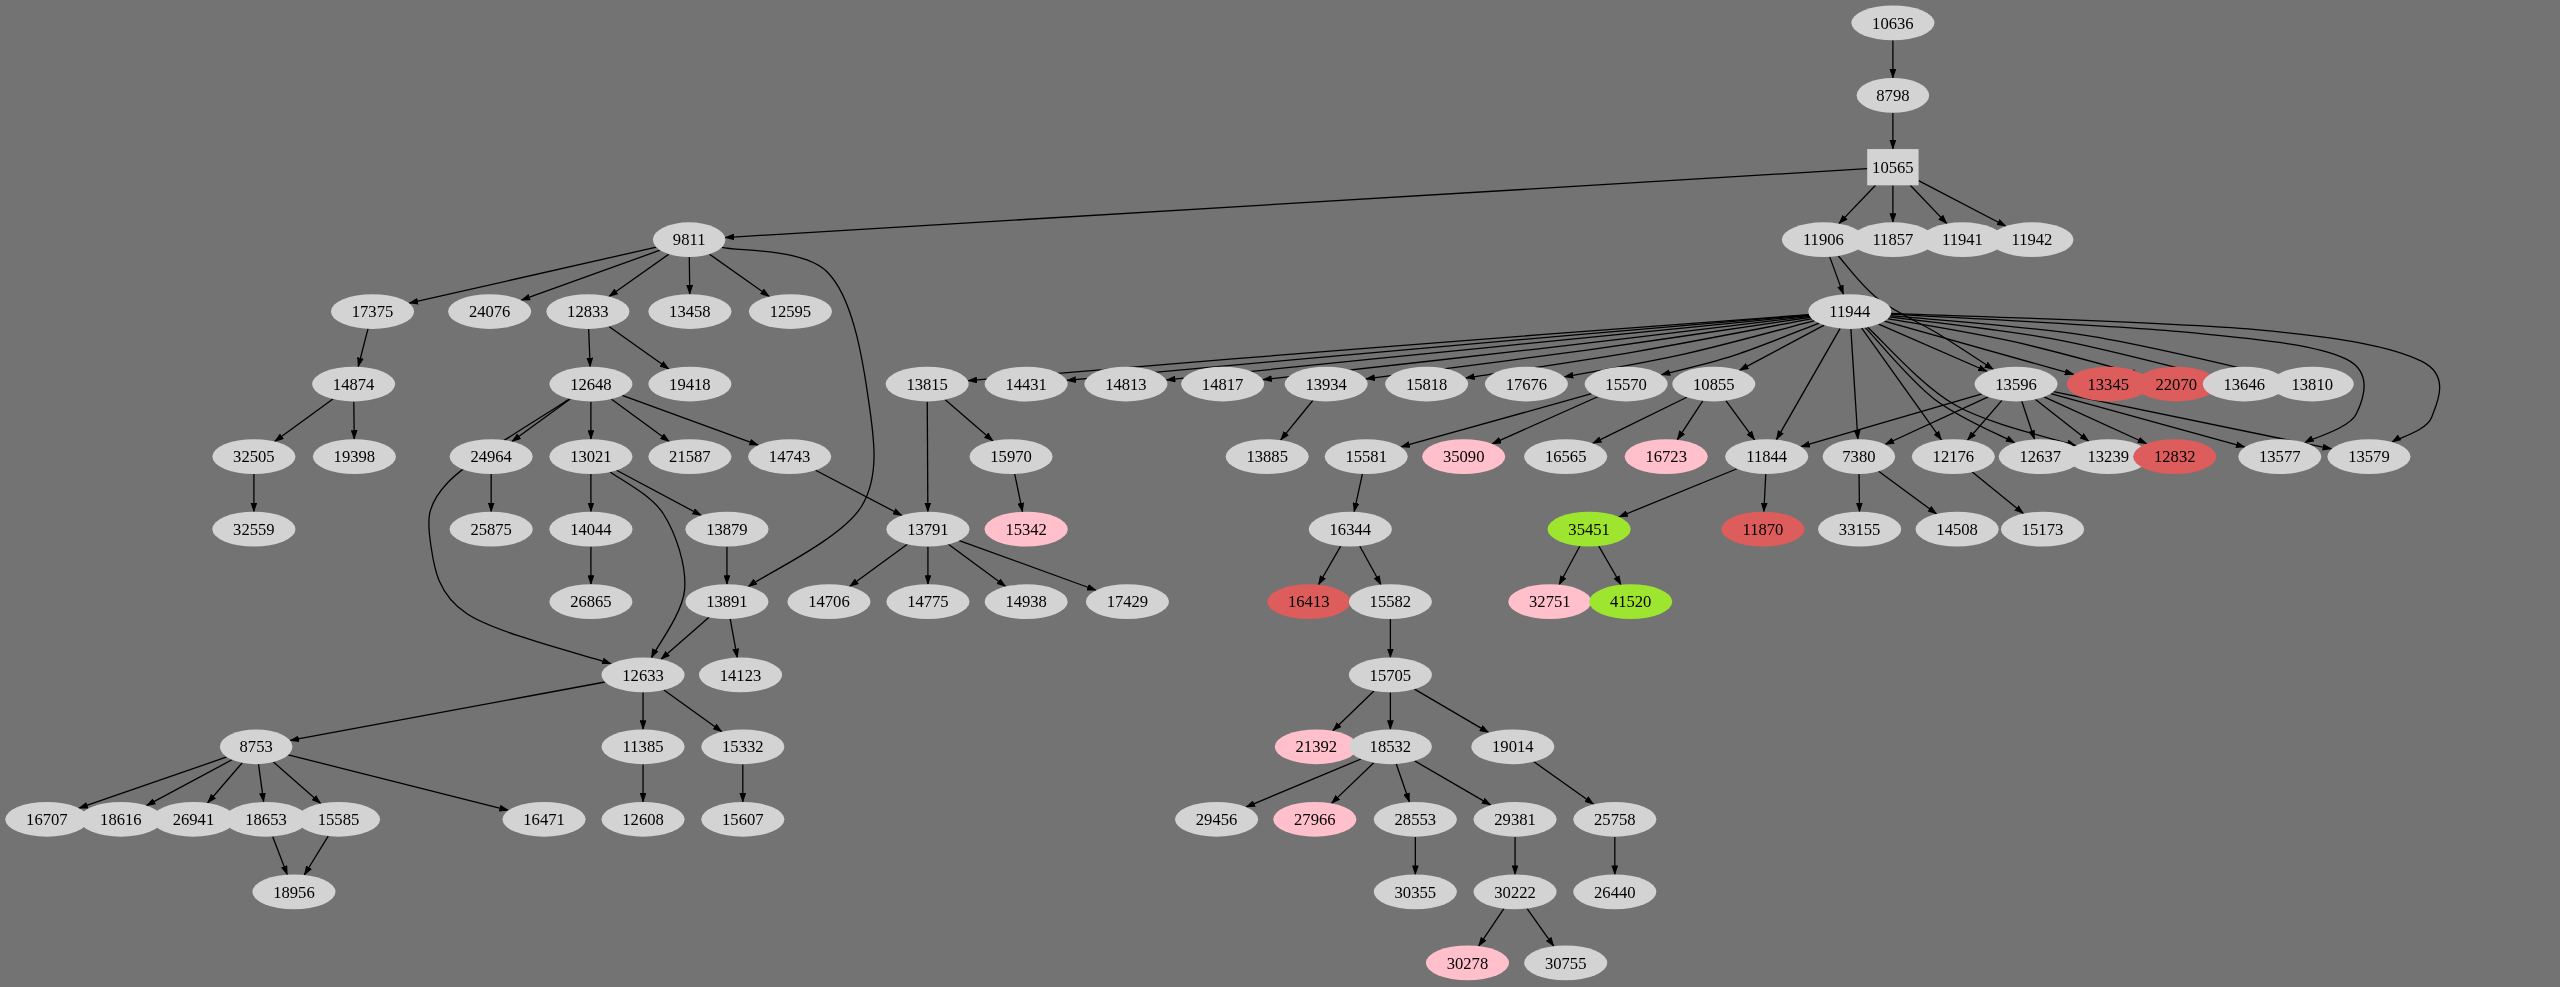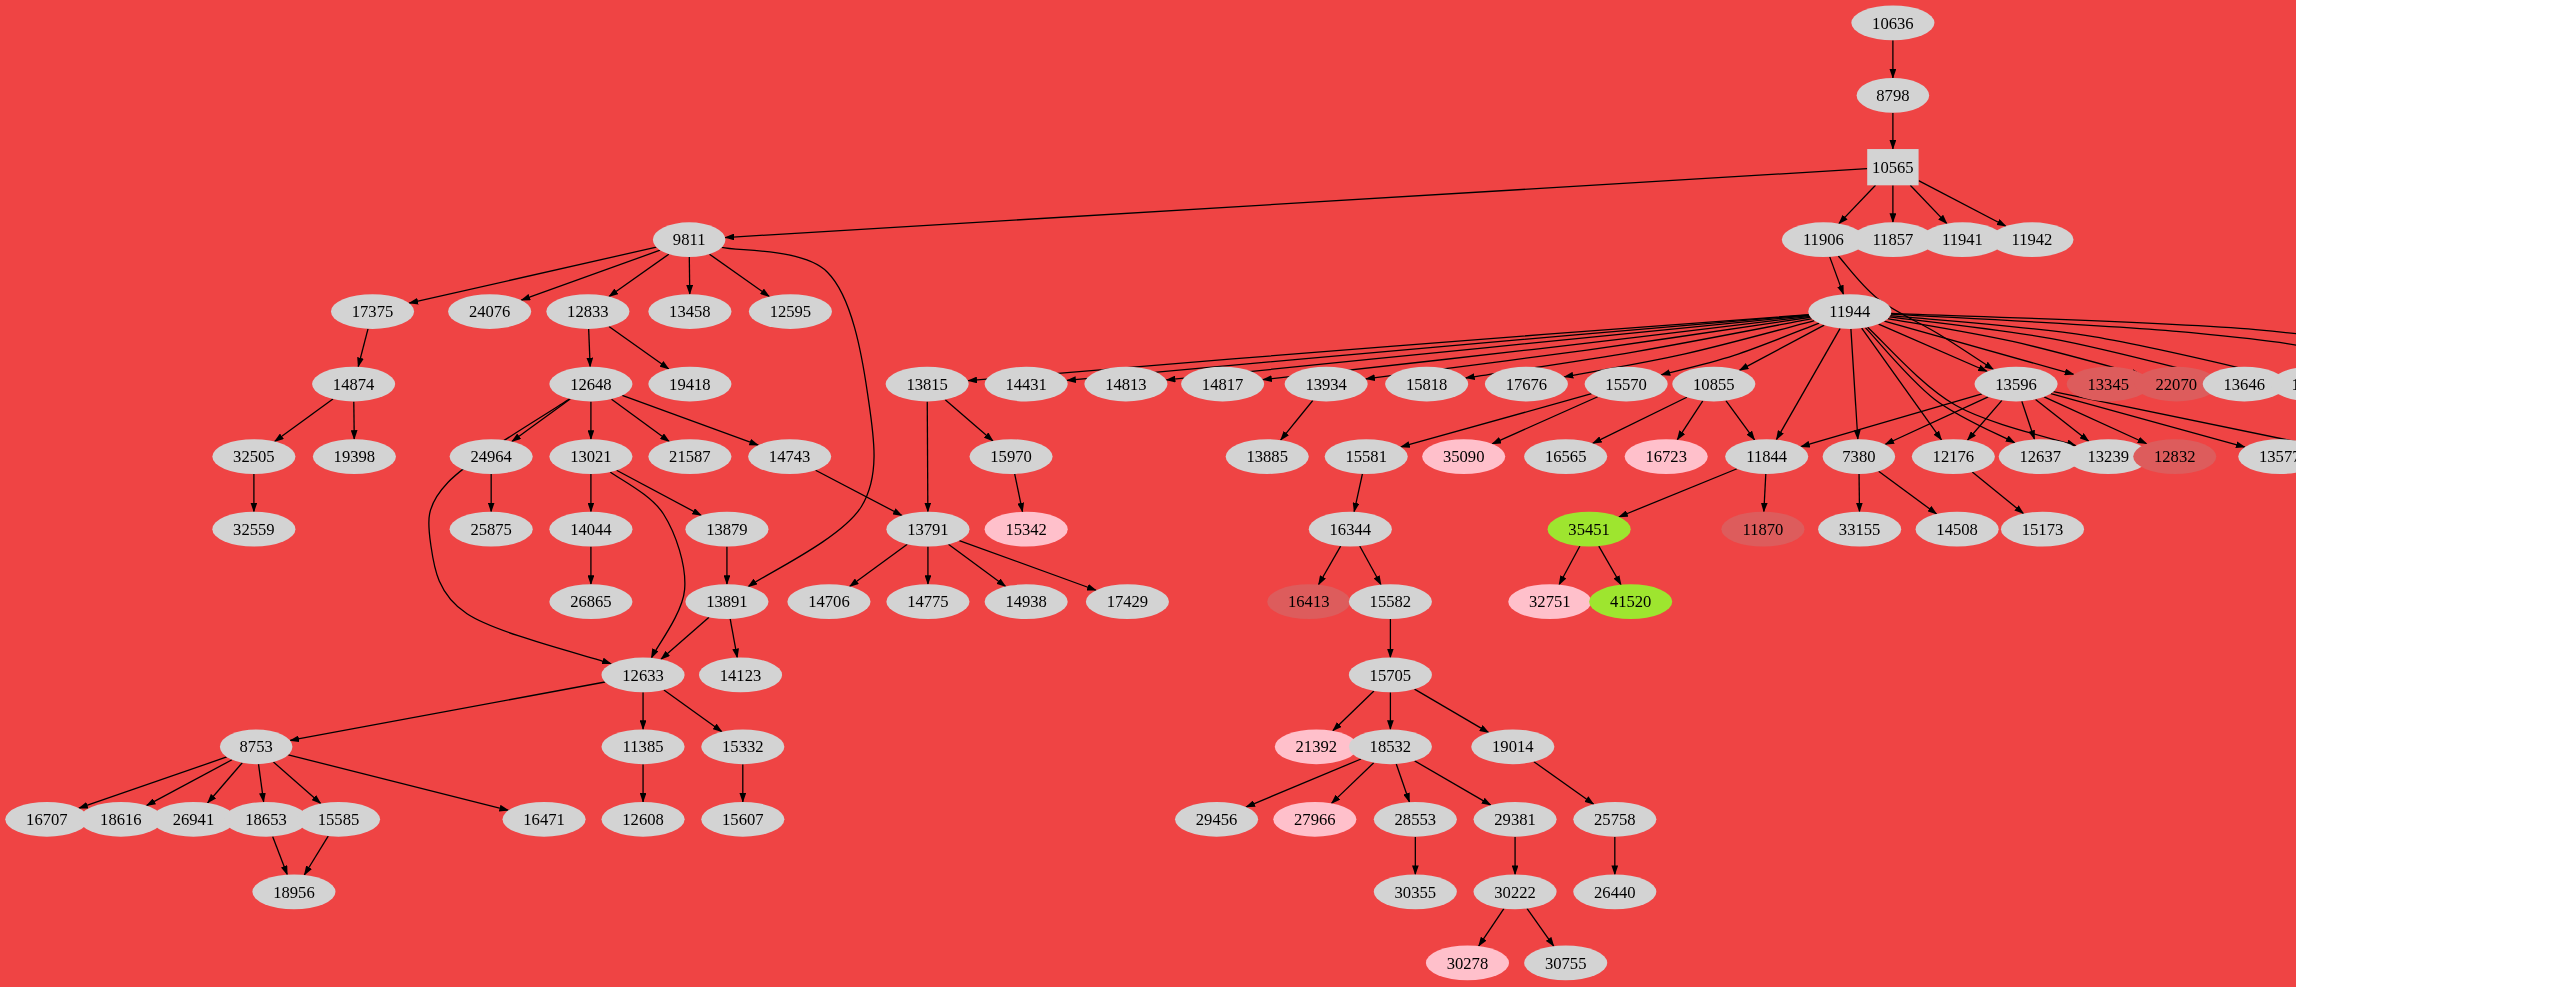--- a/index.html
+++ b/index.html
@@ -1,16 +1,16 @@
 <!DOCTYPE html>
 <html style="font-size:12px"><head>
 <meta charset="utf-8">
 <style>
   html,body{margin:0;padding:0;background:#ffffff;}
-  .canvas{position:relative;width:2296px;height:988px;background:#ef4444;overflow:hidden;}
+  .canvas{position:relative;width:2560px;height:988px;background:#737373;overflow:hidden;}
   svg{display:block;width:2576px;height:988px;}
   .edge{fill:none;stroke:#000000;stroke-width:1.7px;}
   .node-label{
     font-family:"Liberation Serif","DejaVu Serif",serif;
     font-size:22px;
     fill:#000000;
     text-anchor:middle;
   }
 </style>
 </head>

